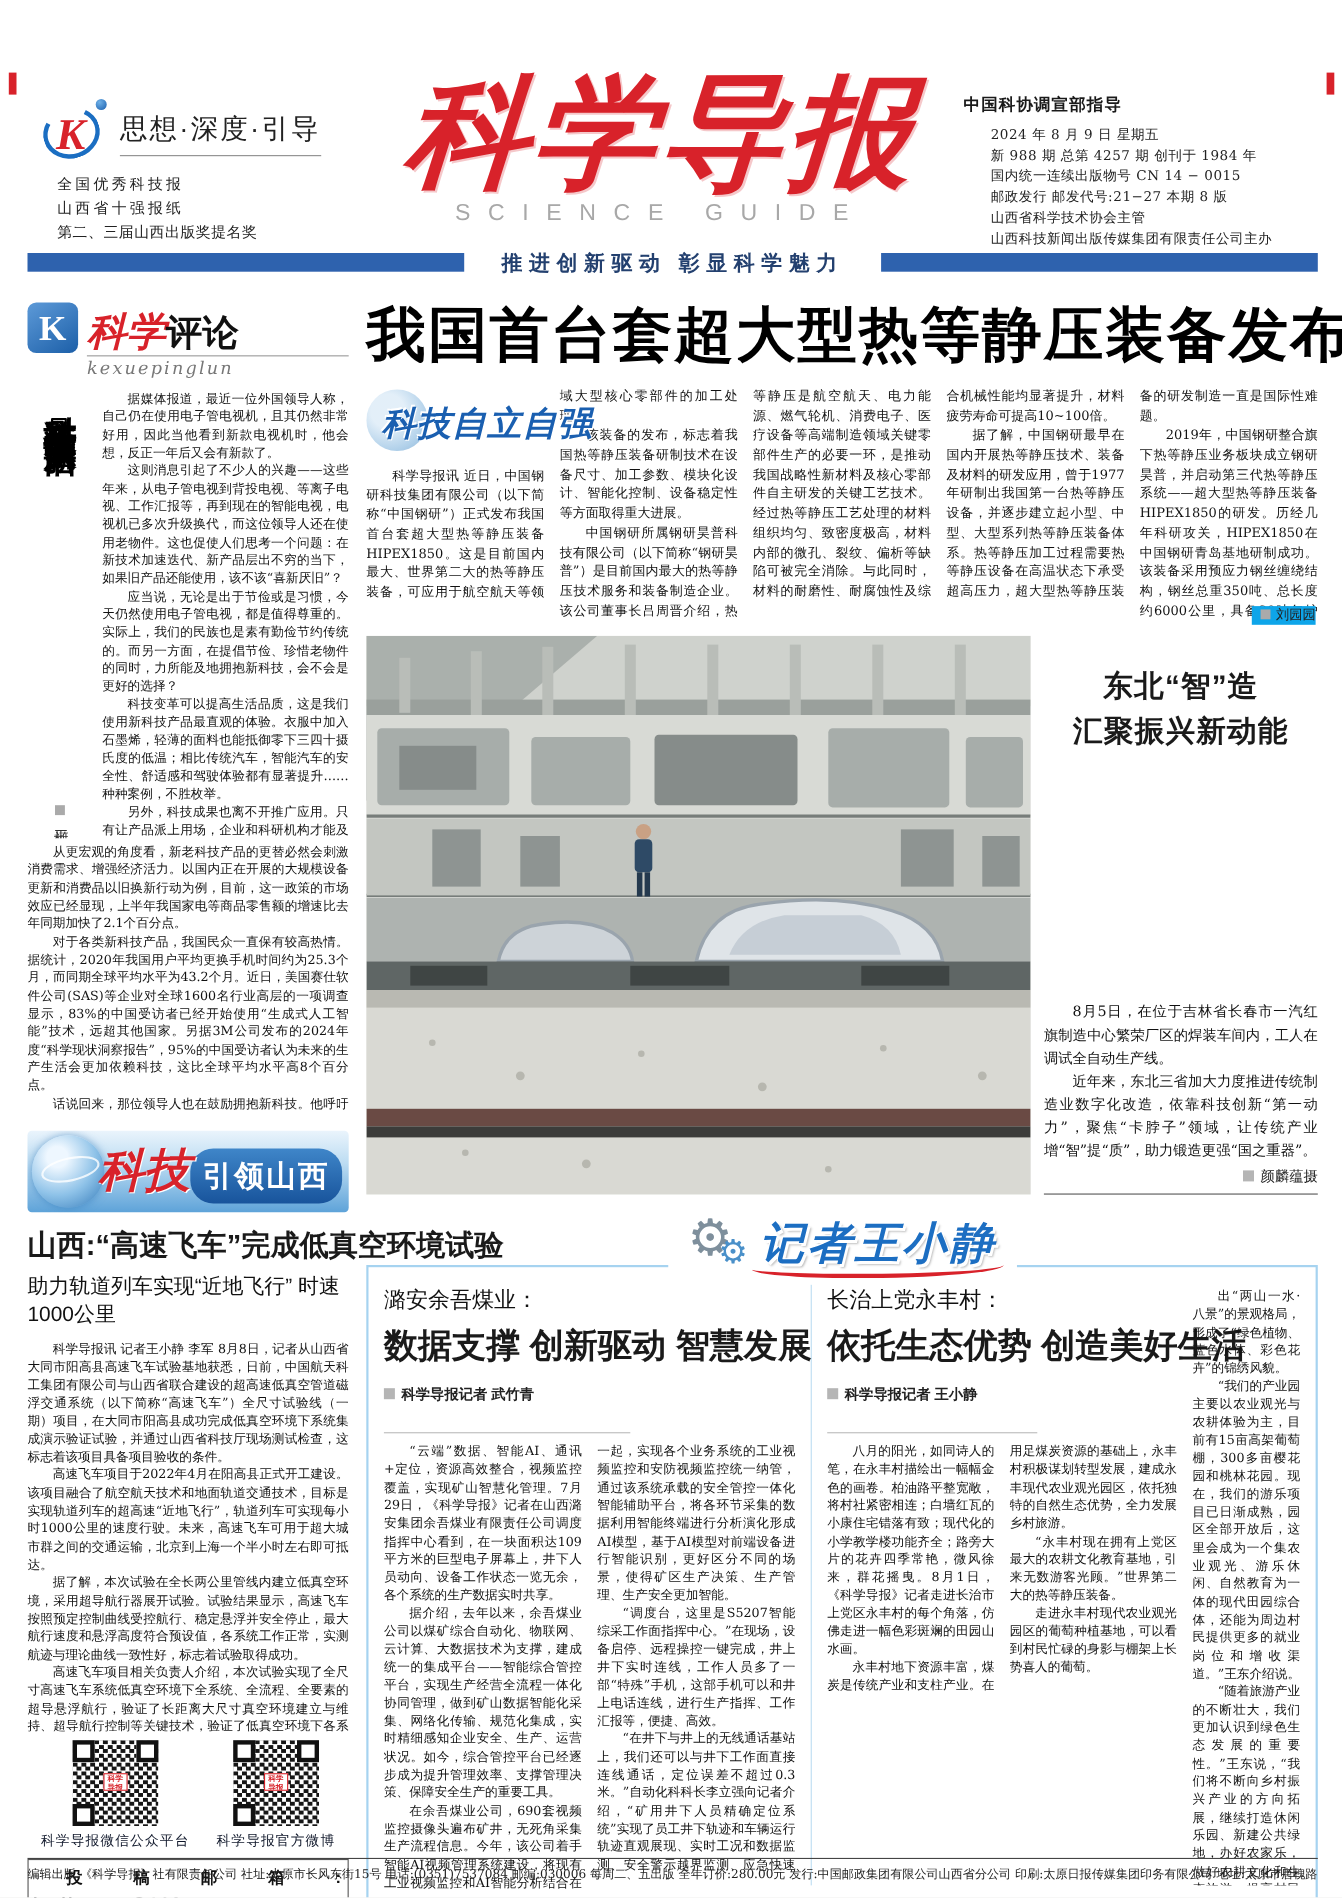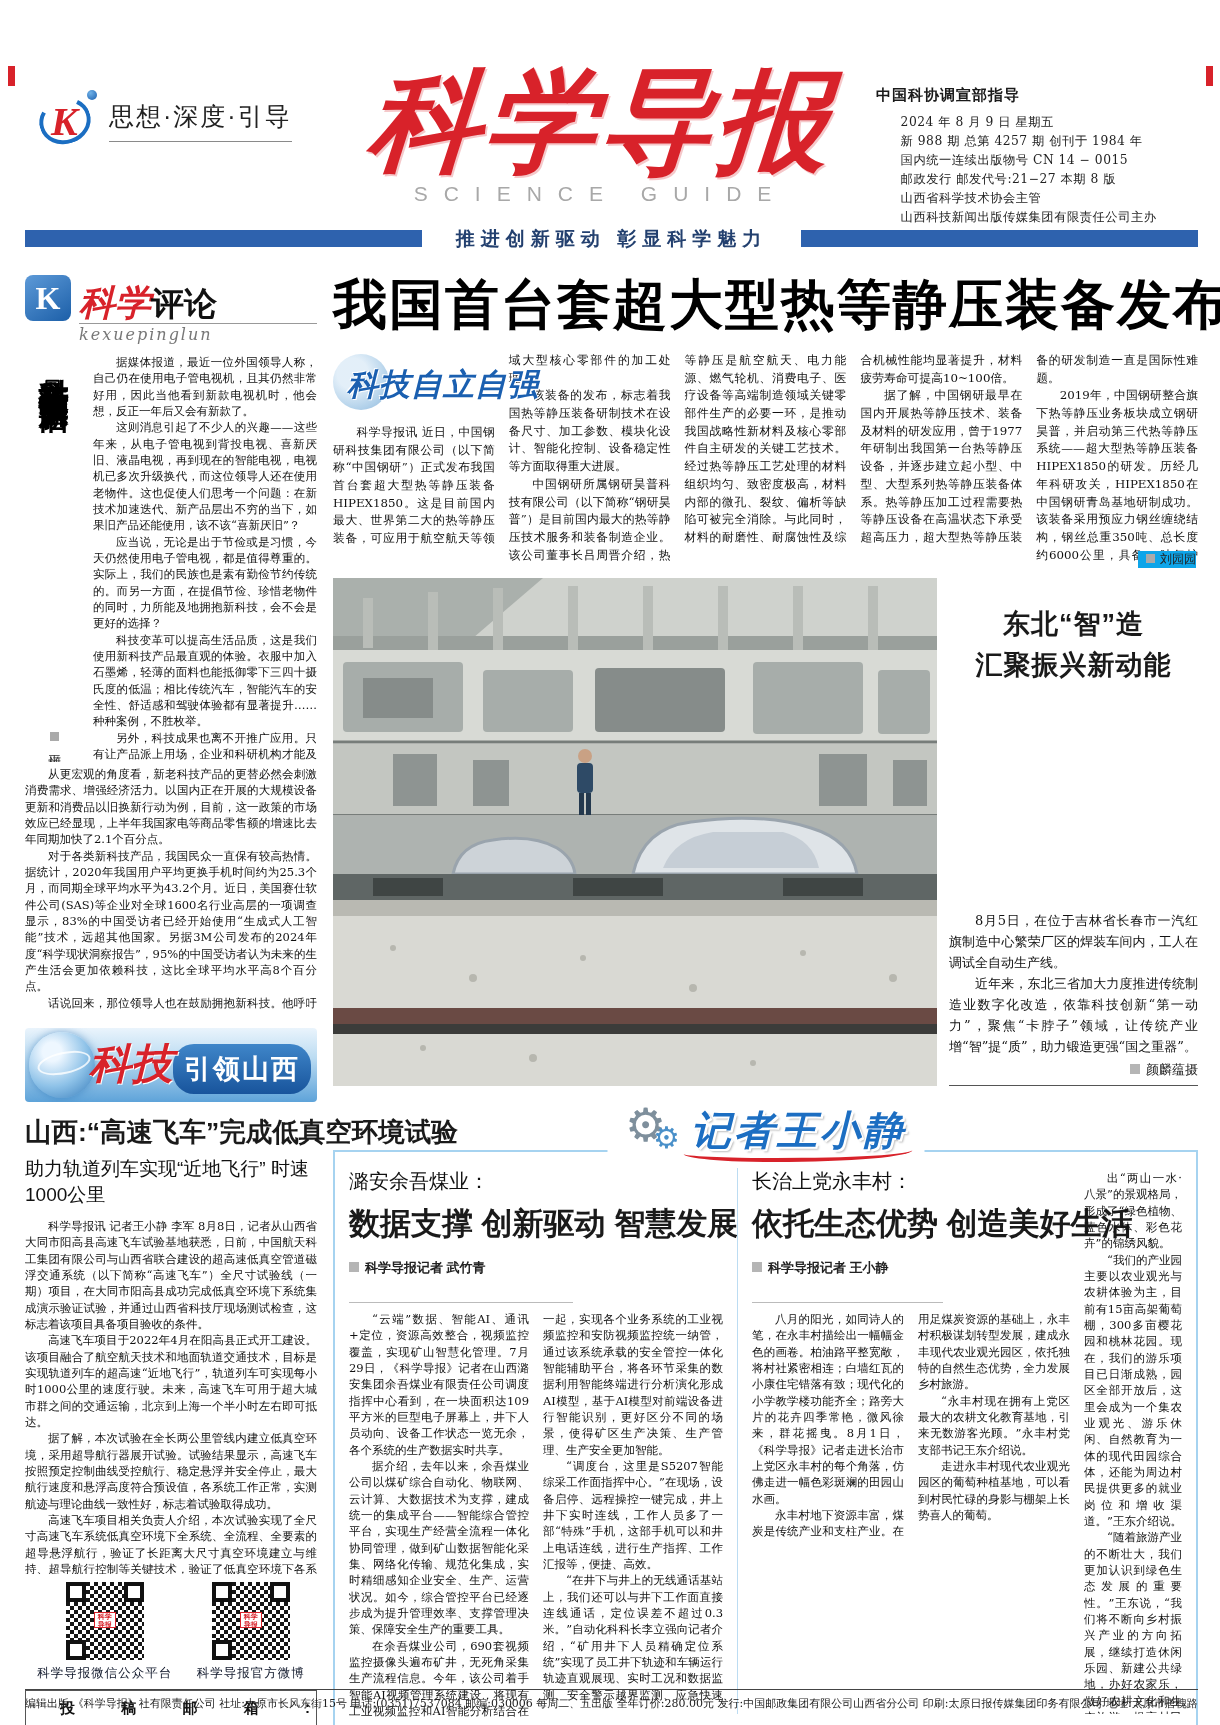--- a/index.html
+++ b/index.html
@@ -182,20 +182,25 @@
   <header class="masthead">
     <div class="mast-left">
       <div class="logo-row">
         <div class="kx-logo">
           <div class="ring"></div>
           <div class="kglyph">K</div>
           <div class="dot"></div>
         </div>
         <div class="mast-slogan">思想·深度·引导</div>
       </div>
+      <div class="honors">
+          <p class="para">全国优秀科技报</p>
+          <p class="para">山西省十强报纸</p>
+          <p class="para">第二、三届山西出版奖提名奖</p>
+        </div>
     </div>
     <div class="mast-center">
       <div class="paper-title">科学导报</div>
       <div class="paper-title-en">SCIENCE   GUIDE</div>
     </div>
     <div class="mast-right">
       <div class="guide-line">中国科协调宣部指导</div>
       <div class="pub-lines">
           <p class="para">2024 年 8 月 9 日 星期五</p>
           <p class="para">新 988 期 总第 4257 期 创刊于 1984 年</p>
@@ -224,21 +229,21 @@
       </div>
       <div class="kx-pinyin">kexuepinglun</div>
 
       <div class="commentary-top">
         <div class="vtitle-wrap">
           <div class="vtitle">对科技产品该不该『喜新厌旧』？</div>
           <div class="vauthor"><span class="sq"></span><span>柯平</span></div>
         </div>
         <div class="commentary-body body-text">
             <p class="para">据媒体报道，最近一位外国领导人称，自己仍在使用电子管电视机，且其仍然非常好用，因此当他看到新款电视机时，他会想，反正一年后又会有新款了。</p>
-            <p class="para">这则消息引起了不少人的兴趣——这些年来，从电子管电视到背投电视、喜新厌旧、液晶电视，再到现在的智能电视，电视机已多次升级换代，而这位领导人还在使用老物件。这也促使人们思考一个问题：在新技术加速迭代、新产品层出不穷的当下，如果旧产品还能使用，该不该“喜新厌旧”？</p>
+            <p class="para">这则消息引起了不少人的兴趣——这些年来，从电子管电视到背投电视、等离子电视、工作汇报等，再到现在的智能电视，电视机已多次升级换代，而这位领导人还在使用老物件。这也促使人们思考一个问题：在新技术加速迭代、新产品层出不穷的当下，如果旧产品还能使用，该不该“喜新厌旧”？</p>
             <p class="para">应当说，无论是出于节俭或是习惯，今天仍然使用电子管电视，都是值得尊重的。实际上，我们的民族也是素有勤俭节约传统的。而另一方面，在提倡节俭、珍惜老物件的同时，力所能及地拥抱新科技，会不会是更好的选择？</p>
             <p class="para">科技变革可以提高生活品质，这是我们使用新科技产品最直观的体验。衣服中加入石墨烯，轻薄的面料也能抵御零下三四十摄氏度的低温；相比传统汽车，智能汽车的安全性、舒适感和驾驶体验都有显著提升……种种案例，不胜枚举。</p>
             <p class="para">另外，科技成果也离不开推广应用。只有让产品派上用场，企业和科研机构才能及时获得用户反馈和市场红利，有更多的动力和资源去开展技术攻关，从而进一步加速技术和产品的迭代升级，形成创新主体、新品用户和市场之间的良性循环。</p>
           </div>
       </div>
       <div class="commentary-bottom body-text">
           <p class="para">从更宏观的角度看，新老科技产品的更替必然会刺激消费需求、增强经济活力。以国内正在开展的大规模设备更新和消费品以旧换新行动为例，目前，这一政策的市场效应已经显现，上半年我国家电等商品零售额的增速比去年同期加快了2.1个百分点。</p>
           <p class="para">对于各类新科技产品，我国民众一直保有较高热情。据统计，2020年我国用户平均更换手机时间约为25.3个月，而同期全球平均水平为43.2个月。近日，美国赛仕软件公司(SAS)等企业对全球1600名行业高层的一项调查显示，83%的中国受访者已经开始使用“生成式人工智能”技术，远超其他国家。另据3M公司发布的2024年度“科学现状洞察报告”，95%的中国受访者认为未来的生产生活会更加依赖科技，这比全球平均水平高8个百分点。</p>
           <p class="para">话说回来，那位领导人也在鼓励拥抱新科技。他呼吁同胞更加“冒险”一点，尝试购买电动汽车。毕竟，科技可以让社会更进步、生活更美好，每个人都应该从中获益。</p>
         </div>
@@ -422,21 +427,21 @@
           <div class="inno-divider"></div>
 
           <article class="art art-b">
             <div class="art-b-main">
               <div class="kicker">长治上党永丰村：</div>
               <h3 class="art-head">依托生态优势 创造美好生活</h3>
               <div class="byline-row"><span class="sq"></span><span>科学导报记者 王小静</span></div>
               <div class="art-body2 body-text">
                   <p class="para">八月的阳光，如同诗人的笔，在永丰村描绘出一幅幅金色的画卷。柏油路平整宽敞，将村社紧密相连；白墙红瓦的小康住宅错落有致；现代化的小学教学楼功能齐全；路旁大片的花卉四季常艳，微风徐来，群花摇曳。8月1日，《科学导报》记者走进长治市上党区永丰村的每个角落，仿佛走进一幅色彩斑斓的田园山水画。</p>
                   <p class="para">永丰村地下资源丰富，煤炭是传统产业和支柱产业。在用足煤炭资源的基础上，永丰村积极谋划转型发展，建成永丰现代农业观光园区，依托独特的自然生态优势，全力发展乡村旅游。</p>
-                  <p class="para">“永丰村现在拥有上党区最大的农耕文化教育基地，引来无数游客光顾。”永丰村党支部书记王东介绍说。</p>
+                  <p class="para">“永丰村现在拥有上党区最大的农耕文化教育基地，引来无数游客光顾。”世界第二大的热等静压装备。</p>
                   <p class="para">走进永丰村现代农业观光园区的葡萄种植基地，可以看到村民忙碌的身影与棚架上长势喜人的葡萄。</p>
                 </div>
             </div>
             <div class="art-b-side body-text">
                 <p class="para">出“两山一水·八景”的景观格局，形成了“绿色植物、蓝色水体、彩色花卉”的锦绣风貌。</p>
                 <p class="para">“我们的产业园主要以农业观光与农耕体验为主，目前有15亩高架葡萄棚，300多亩樱花园和桃林花园。现在，我们的游乐项目已日渐成熟，园区全部开放后，这里会成为一个集农业观光、游乐休闲、自然教育为一体的现代田园综合体，还能为周边村民提供更多的就业岗位和增收渠道。”王东介绍说。</p>
                 <p class="para">“随着旅游产业的不断壮大，我们更加认识到绿色生态发展的重要性。”王东说，“我们将不断向乡村振兴产业的方向拓展，继续打造休闲乐园、新建公共绿地，办好农家乐，做好农耕文化和生态旅游，提高村民的文化娱乐品位，把美丽乡村建设得更好。”</p>
               </div>
           </article>
         </div>

